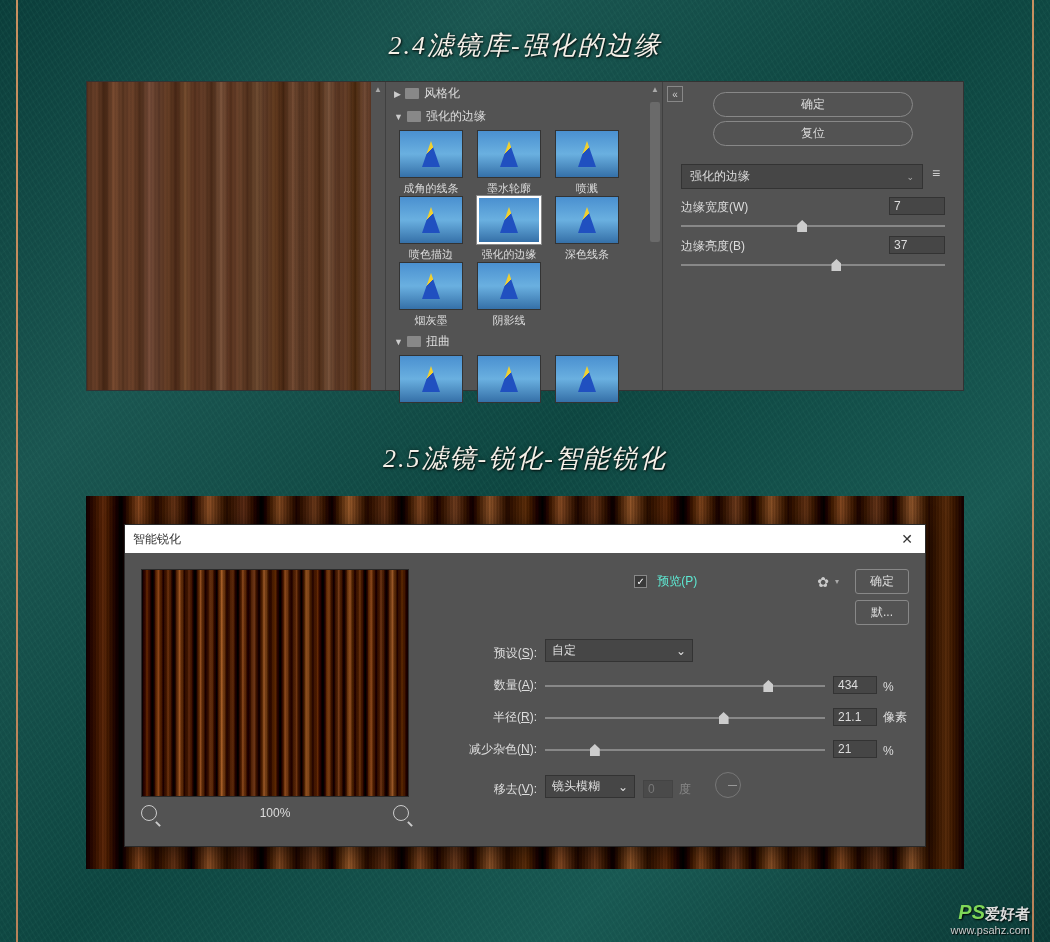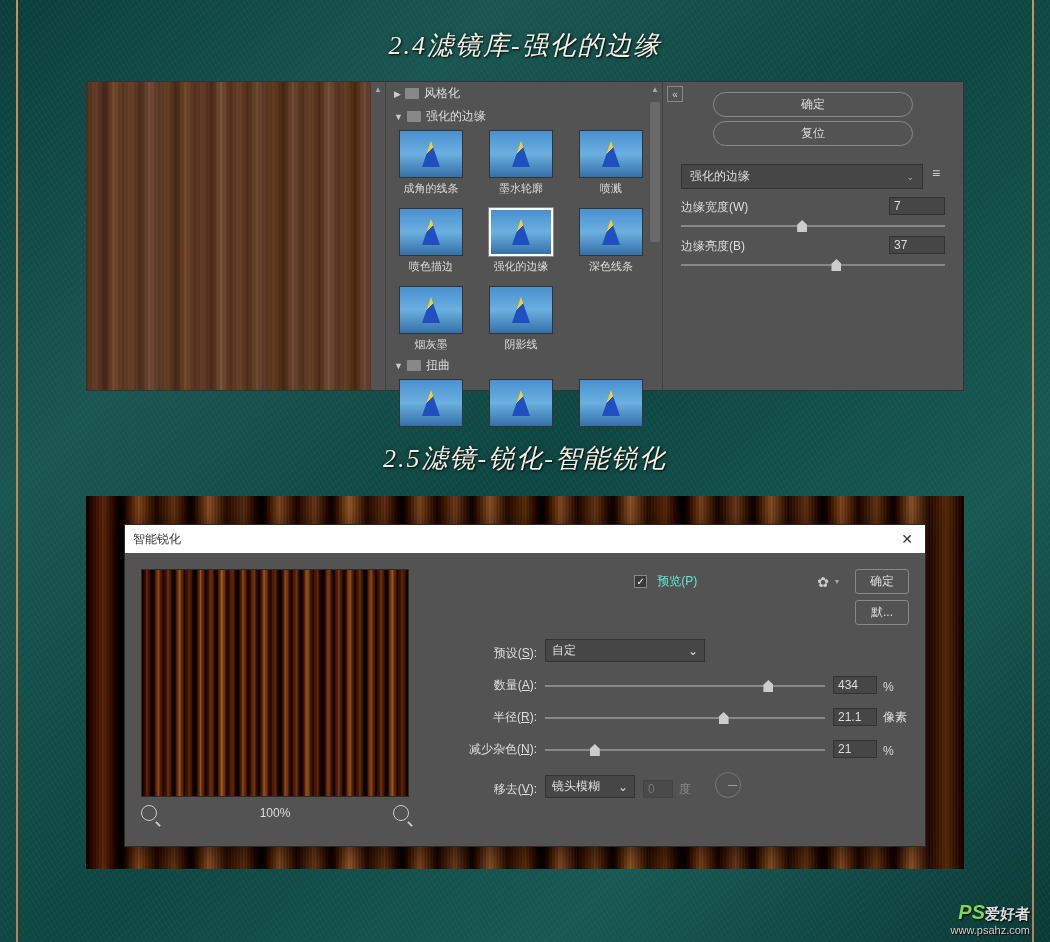--- a/index.html
+++ b/index.html
@@ -13,21 +13,21 @@
 .panel1{width:878px;height:310px;margin:18px auto 0;background:#535353;border:1px solid #333;display:flex;position:relative;z-index:2}
 .preview-col{width:298px;position:relative;background:#404040}
 .wood{position:absolute;inset:0;background:linear-gradient(90deg,#5a3a28 0%,#6b4530 3%,#4a2e1e 6%,#7a5038 9%,#5e3d2a 12%,#6f4832 15%,#523524 18%,#785240 21%,#604030 24%,#6a452e 27%,#4e3020 30%,#755035 33%,#5c3a28 36%,#684430 39%,#503322 42%,#7c5842 45%,#5a3826 48%,#6e4a34 51%,#543624 54%,#705038 57%,#5e3e2c 60%,#664228 63%,#4c2e1c 66%,#74503a 69%,#583a28 72%,#6c4832 75%,#523420 78%,#785640 81%,#5c3c2a 84%,#684530 87%,#4e3018 90%,#72503c 93%,#5a3828 96%,#644230 100%);filter:contrast(1.1)}
 .wood::after{content:"";position:absolute;inset:0;background:repeating-linear-gradient(90deg,rgba(0,0,0,0.15) 0px,transparent 1px,transparent 3px,rgba(0,0,0,0.1) 4px)}
 .scroll-track{position:absolute;right:0;top:0;bottom:0;width:14px;background:#535353}
 .scroll-up,.scroll-down{height:14px;background:#535353;display:flex;align-items:center;justify-content:center;color:#aaa;font-size:8px}
 .gallery-col{width:278px;background:#535353;position:relative;border-left:1px solid #404040;border-right:1px solid #404040}
 .folder-row{display:flex;align-items:center;padding:3px 8px;color:#ddd;font-size:12px;cursor:pointer}
 .folder-row .tri{margin-right:4px;font-size:9px;color:#ccc}
 .folder-row .fold-icon{width:14px;height:11px;background:#888;margin-right:5px;border-radius:1px}
-.thumbs{display:flex;flex-wrap:wrap;padding:2px 6px;gap:12px}
+.thumbs{display:flex;flex-wrap:wrap;padding:2px 6px;gap:0}
 .thumb{width:78px;text-align:center}
 .thumb-img{width:64px;height:48px;margin:0 auto;background:linear-gradient(180deg,#4a90d0 0%,#6ab0e0 50%,#3570a8 100%);border:1px solid #333;position:relative;overflow:hidden}
 .thumb-img::after{content:"";position:absolute;left:50%;top:50%;width:18px;height:26px;transform:translate(-50%,-50%);background:linear-gradient(135deg,#f0d030 40%,#2050c0 40%);clip-path:polygon(50% 0%,100% 100%,0% 100%)}
 .thumb.selected .thumb-img{border:2px solid #fff;outline:1px solid #888}
 .thumb-label{color:#ddd;font-size:11px;margin-top:3px;white-space:nowrap}
 .gallery-scroll{position:absolute;right:0;top:0;bottom:0;width:14px;background:#535353}
 .gallery-scroll .thumb-bar{position:absolute;left:2px;right:2px;top:20px;height:140px;background:#6a6a6a;border-radius:2px}
 .settings-col{flex:1;background:#535353;padding:6px 10px;position:relative}
 .collapse-icon{position:absolute;left:4px;top:4px;width:16px;height:16px;border:1px solid #888;color:#ccc;font-size:10px;display:flex;align-items:center;justify-content:center}
 .btn-pill{display:block;width:200px;margin:4px auto;padding:3px 0;text-align:center;color:#ddd;font-size:12px;border:1px solid #888;border-radius:14px;background:#535353;cursor:pointer}
@@ -58,21 +58,21 @@
 .dlg-controls{flex:1;padding-left:30px;position:relative}
 .top-row{display:flex;align-items:center;justify-content:flex-end;gap:10px}
 .chk{width:13px;height:13px;background:#3a3a3a;border:1px solid #888;display:inline-flex;align-items:center;justify-content:center;color:#fff;font-size:10px}
 .chk-lbl{color:#5eead4;font-size:12px;margin-right:110px}
 .gear{color:#ccc;font-size:14px;cursor:pointer}
 .gear-chev{color:#aaa;font-size:8px;margin-left:-4px;margin-right:6px}
 .btn-rect{width:54px;padding:3px 0;text-align:center;color:#ddd;font-size:12px;border:1px solid #888;border-radius:3px;background:#535353;cursor:pointer}
 .ctrl-row{display:flex;align-items:flex-end;margin-top:14px}
 .ctrl-lbl{width:106px;text-align:right;color:#ddd;font-size:12px;padding-right:8px}
 .ctrl-lbl .u{text-decoration:underline}
-.ctrl-dd{width:160px;background:#464646;border:1px solid #333;color:#ddd;font-size:12px;padding:2px 6px;display:flex;justify-content:space-between;align-items:center}
+.ctrl-dd{width:148px;background:#464646;border:1px solid #333;color:#ddd;font-size:12px;padding:2px 6px;display:flex;justify-content:space-between;align-items:center}
 .ctrl-slider{flex:1;position:relative;height:16px;margin-right:8px}
 .ctrl-slider .tr{position:absolute;left:0;right:0;top:7px;height:2px;background:#888}
 .ctrl-slider .hd{position:absolute;top:2px;width:10px;height:12px;background:#ccc;clip-path:polygon(50% 0%,100% 40%,100% 100%,0% 100%,0% 40%)}
 .ctrl-val{width:44px;background:#464646;border:1px solid #333;color:#ddd;font-size:12px;padding:1px 4px}
 .ctrl-unit{color:#ddd;font-size:12px;width:32px;padding-left:6px}
 .ctrl-val.disabled{background:#4a4a4a;border-color:#444;color:#777}
 .dial{width:26px;height:26px;border:1px solid #777;border-radius:50%;margin-left:10px;position:relative;background:#535353}
 .dial::after{content:"";position:absolute;right:3px;top:50%;width:9px;height:1px;background:#999}
 .expand-row{margin-top:20px;color:#ddd;font-size:12px;padding-left:10px;cursor:pointer}
 .expand-row .tri2{font-size:10px;color:#bbb;margin-right:6px}

